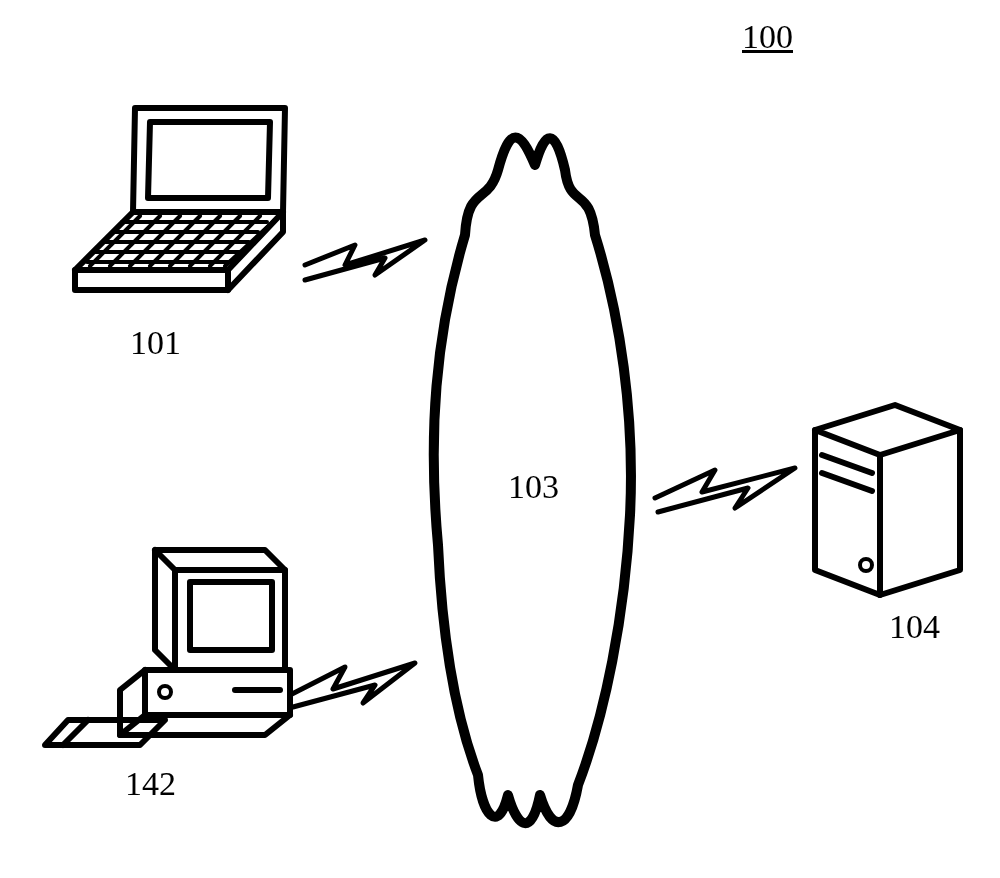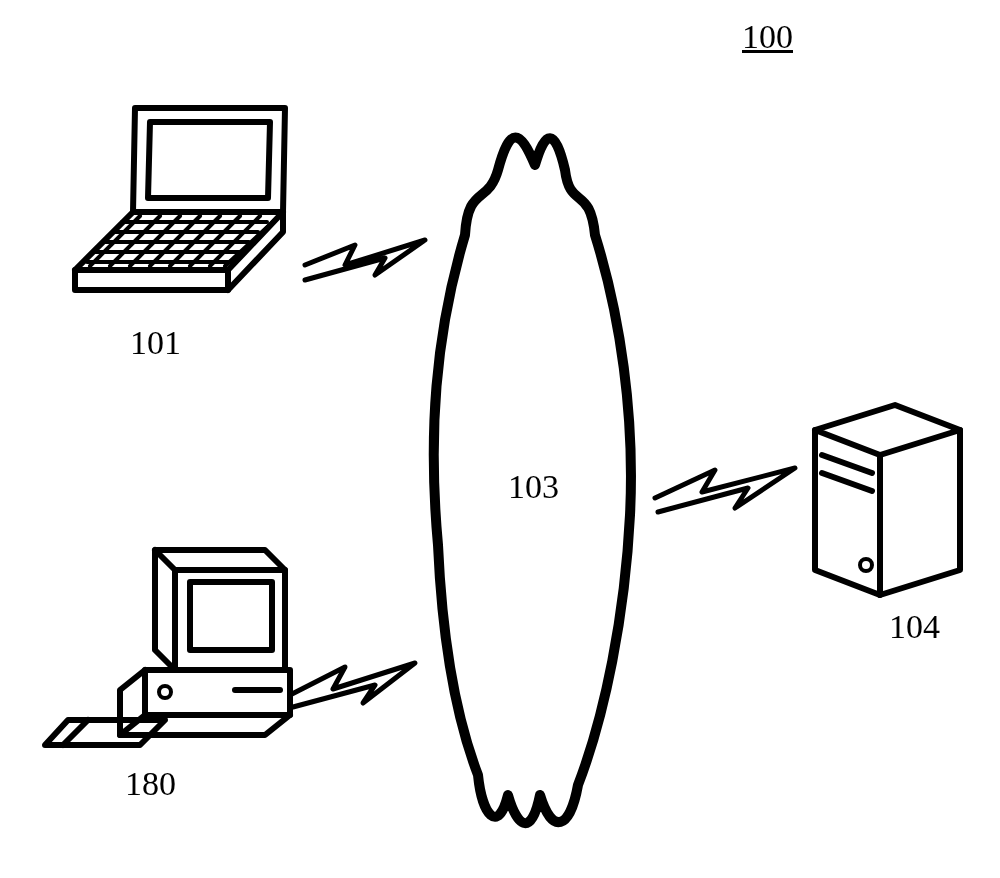--- a/index.html
+++ b/index.html
@@ -73,21 +73,21 @@
         <path d="M80 195 L225 195 L250 175"></path>
 
         <path d="M195 150 L240 150"></path>
         <circle cx="125" cy="152" r="6" stroke-width="4"></circle>
 
         <path d="M8 180 L105 180 L80 205 L-15 205 Z" transform="translate(20,0)"></path>
         <path d="M28 180 L3 205" transform="translate(20,0)"></path>
       </g>
     </svg>
   </div>
-  <div class="label" style="left:125px; top:765px;">180</div>
+  <div class="label" style="left:125px; top:765px;">142</div>
 
   <div class="node" style="left:420px; top:115px;">
     <svg width="230" height="730" viewBox="0 0 230 730">
       <g fill="none" stroke="#000" stroke-width="10" stroke-linejoin="round" stroke-linecap="round">
         <path d="
           M115 50
           C 100 15, 90 10, 78 55
           C 68 90, 48 70, 45 120
           C 15 220, 8 320, 18 430
           C 22 520, 35 600, 58 660

